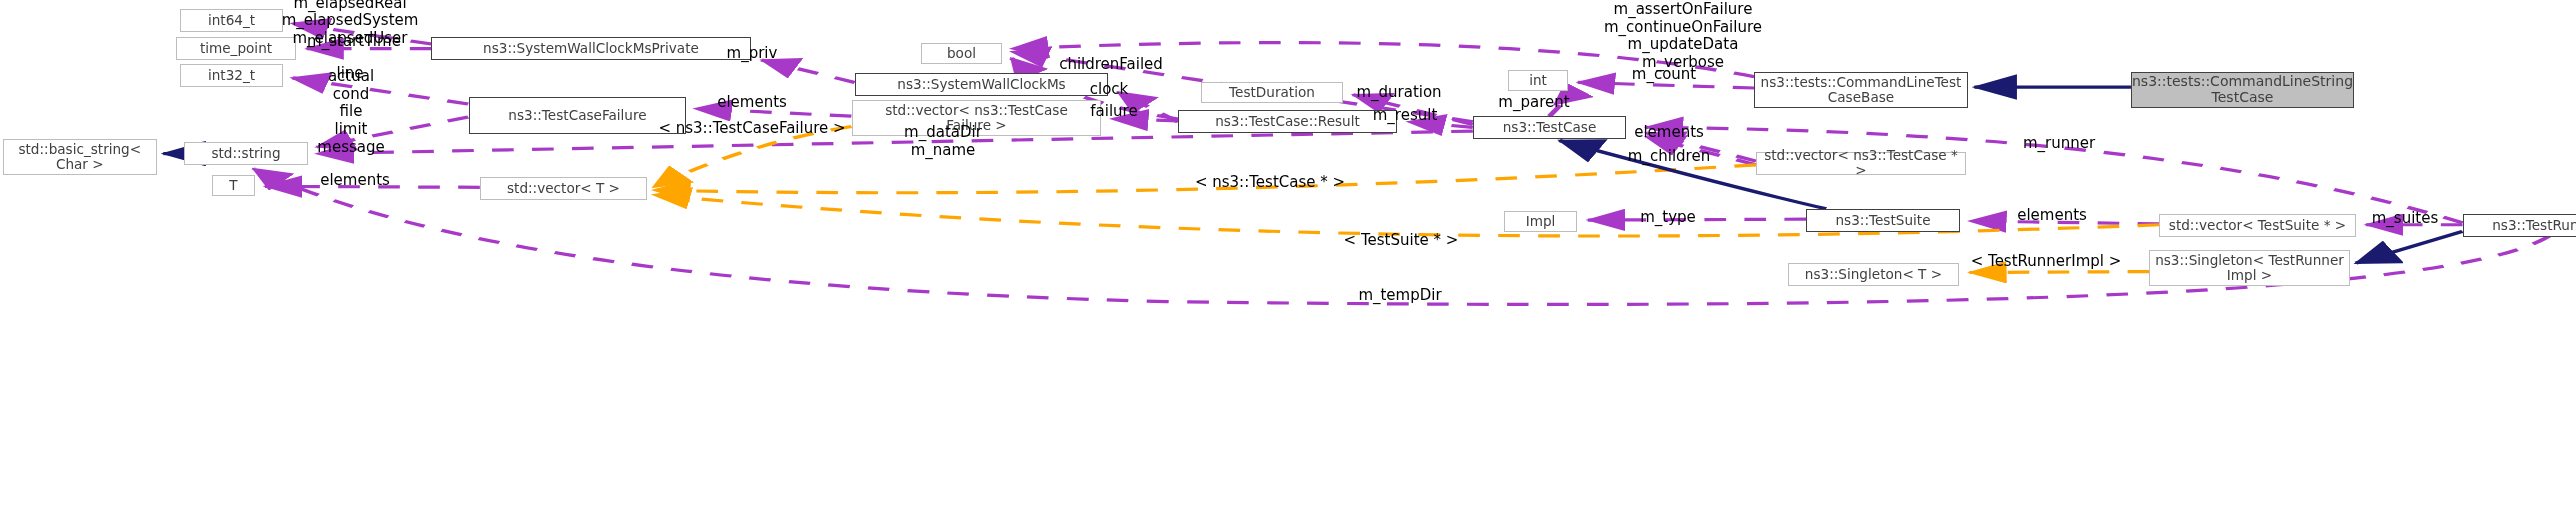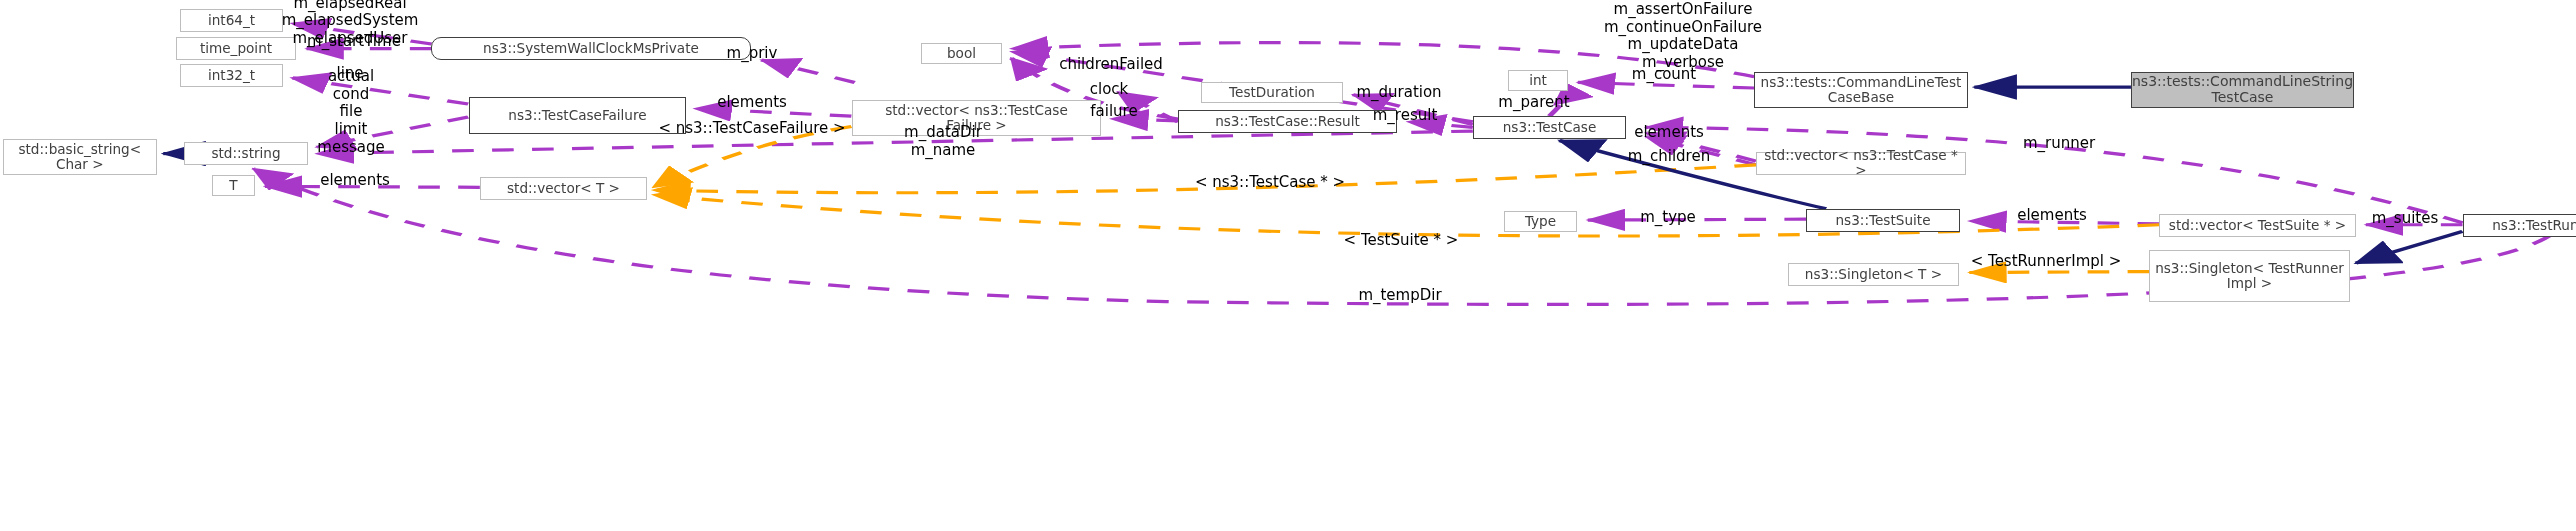--- a/index.html
+++ b/index.html
@@ -156,57 +156,58 @@
 
   <div class="node thin" style="left:180px;top:64px;width:103px;height:22.5px;">int32_t</div>
 
   <div class="node thin" style="left:2.8px;top:139px;width:154px;height:36px;">std::basic_string&lt;
 Char &gt;</div>
 
   <div class="node thin" style="left:184px;top:142px;width:124px;height:22.5px;">std::string</div>
 
   <div class="node thin" style="left:212px;top:175px;width:43px;height:20.6px;">T</div>
 
-  <div class="node thick" style="left:431px;top:37px;width:320px;height:22.5px;border-radius:10px;">ns3::SystemWallClockMsPrivate</div>
+  <div class="node thick" style="left:431px;top:37px;width:320px;height:22.5px;">ns3::SystemWallClockMsPrivate</div>
 
   <div class="node thick" style="left:469px;top:97px;width:217px;height:37px;text-align:center;">ns3::TestCaseFailure</div>
 
   <div class="node thin" style="left:480px;top:177px;width:167px;height:22.5px;">std::vector&lt; T &gt;</div>
 
+  <div class="node thick" style="left:855px;top:73px;width:253px;height:22.5px;">ns3::SystemWallClockMs</div>
 
   <div class="node thin" style="left:852px;top:100px;width:249px;height:36px;">std::vector&lt; ns3::TestCase
 Failure &gt;</div>
 
   <div class="node thin" style="left:921px;top:43px;width:81px;height:20.6px;">bool</div>
 
   <div class="node thin" style="left:1201px;top:82px;width:142px;height:20.6px;">TestDuration</div>
 
   <div class="node thick" style="left:1178px;top:110px;width:219px;height:22.5px;">ns3::TestCase::Result</div>
 
   <div class="node thin" style="left:1508px;top:70px;width:60px;height:20.6px;">int</div>
 
   <div class="node thick" style="left:1473px;top:116px;width:153px;height:22.5px;">ns3::TestCase</div>
 
-  <div class="node thin" style="left:1504px;top:211px;width:73px;height:20.6px;">Type</div>
+  <div class="node thin" style="left:1504px;top:211px;width:73px;height:20.6px;">Impl</div>
 
   <div class="node thick" style="left:1754px;top:72px;width:214px;height:36px;">ns3::tests::CommandLineTest
 CaseBase</div>
 
   <div class="node current" style="left:2131px;top:72px;width:223px;height:36px;">ns3::tests::CommandLineString
 TestCase</div>
 
   <div class="node thin" style="left:1756px;top:152px;width:210px;height:22.5px;">std::vector&lt; ns3::TestCase * &gt;</div>
 
   <div class="node thick" style="left:1806px;top:209px;width:154px;height:22.5px;">ns3::TestSuite</div>
 
   <div class="node thin" style="left:2159px;top:214px;width:197px;height:22.5px;">std::vector&lt; TestSuite * &gt;</div>
 
   <div class="node thin" style="left:1788px;top:263px;width:171px;height:22.5px;">ns3::Singleton&lt; T &gt;</div>
 
-  <div class="node thin" style="left:2149px;top:250px;width:201px;height:52px;">ns3::Singleton&lt; TestRunner
+  <div class="node thin" style="left:2149px;top:250px;width:201px;height:36px;">ns3::Singleton&lt; TestRunner
 Impl &gt;</div>
 
   <div class="node thick" style="left:2463px;top:214px;width:197px;height:22.5px;">ns3::TestRunnerImpl</div>
 
   <div class="edge-label center" style="left:350px;top:21.6px;">m_elapsedReal
 m_elapsedSystem
 m_elapsedUser</div>
   <div class="edge-label center" style="left:354px;top:42px;">m_startTime</div>
   <div class="edge-label center" style="left:350px;top:74px;">line</div>
   <div class="edge-label center" style="left:351px;top:112px;">actual

